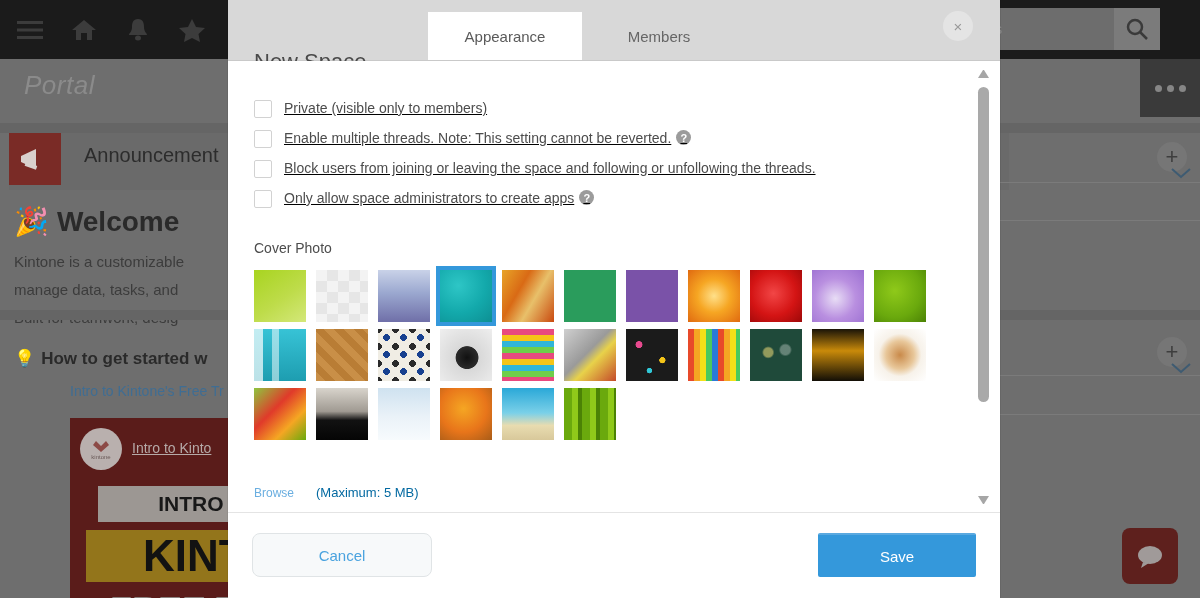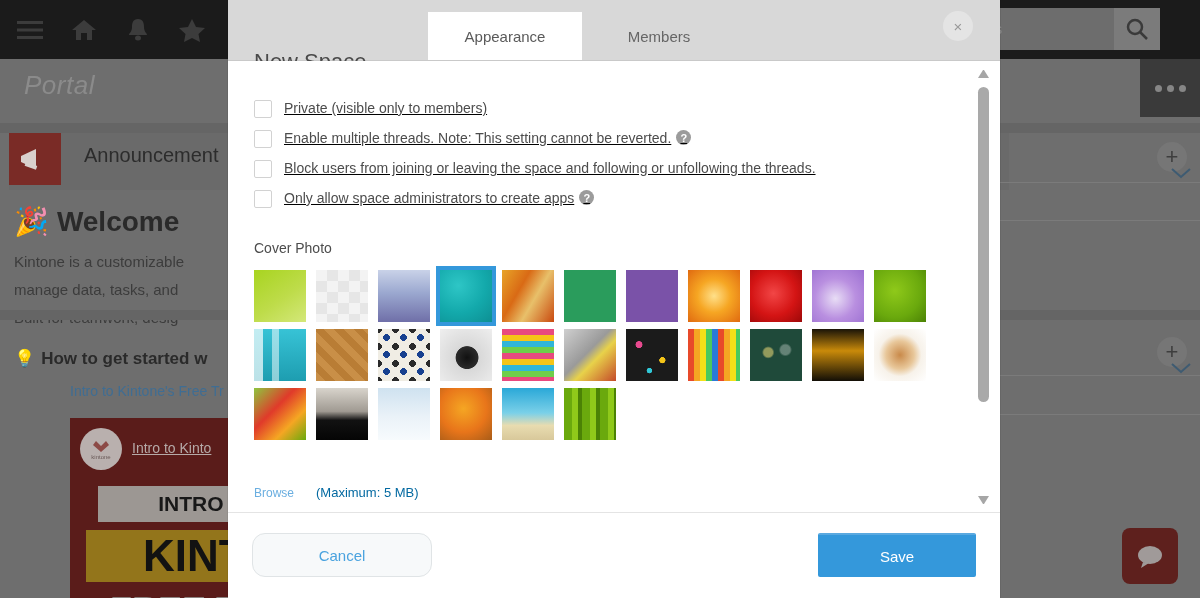--- a/index.html
+++ b/index.html
@@ -185,21 +185,21 @@
     position:absolute; left:3px; top:18px; width:11px; height:315px;
     background:#a9a9a9; border-radius:6px; cursor:pointer;
   }
 
   .m-footer {
     position:relative; height:84px; background:#fff; display:flex; align-items:center;
     padding:0 24px; justify-content:space-between;
   }
   .btn-cancel {
     width:180px; height:44px; background:#f7f9fa; border:1px solid #e0e4e6;
-    color:#4aa3df; font-size:15px; cursor:pointer; border-radius:13px;
+    color:#4aa3df; font-size:15px; cursor:pointer; border-radius:8px;
     font-family:"Liberation Sans", sans-serif;
   }
   .btn-save {
     width:158px; height:44px; background:#3498db; border:none; border-top:2px solid #5aa9e0;
     color:#fff; font-size:15px; cursor:pointer; border-radius:2px;
     font-family:"Liberation Sans", sans-serif;
   }
 </style>
 </head>
 <body>

